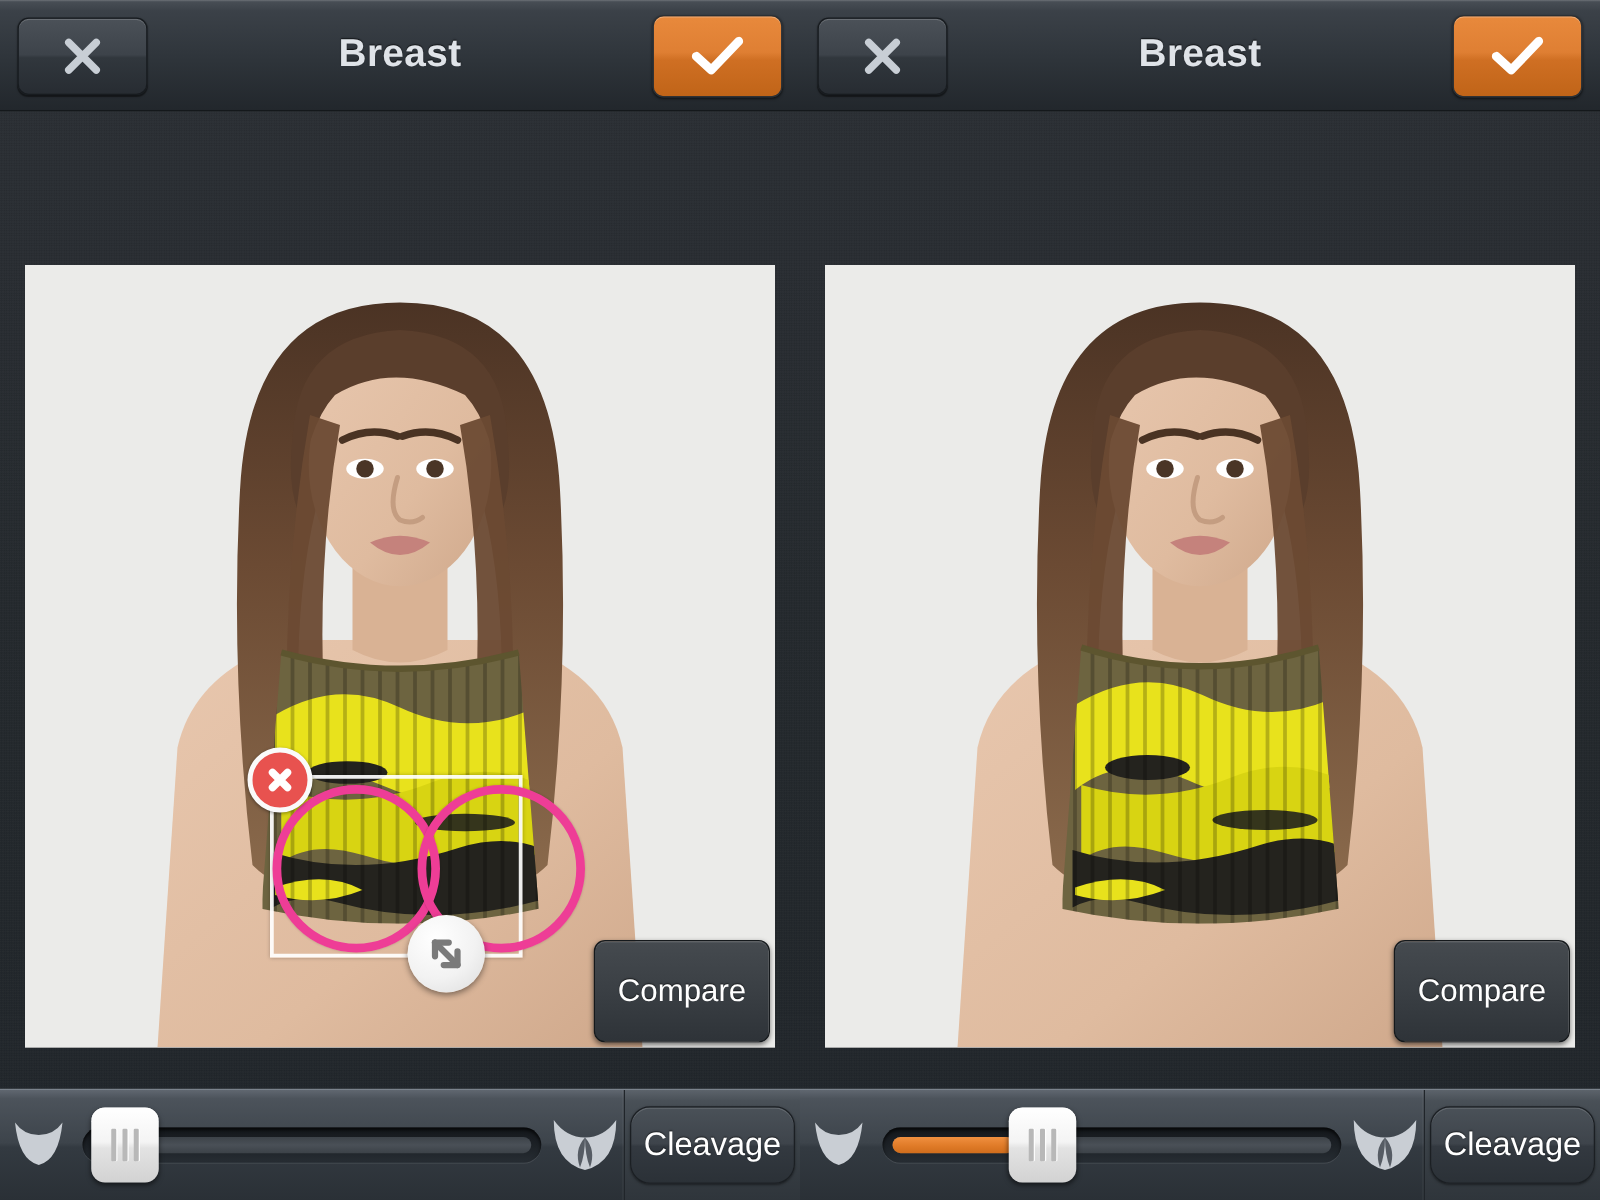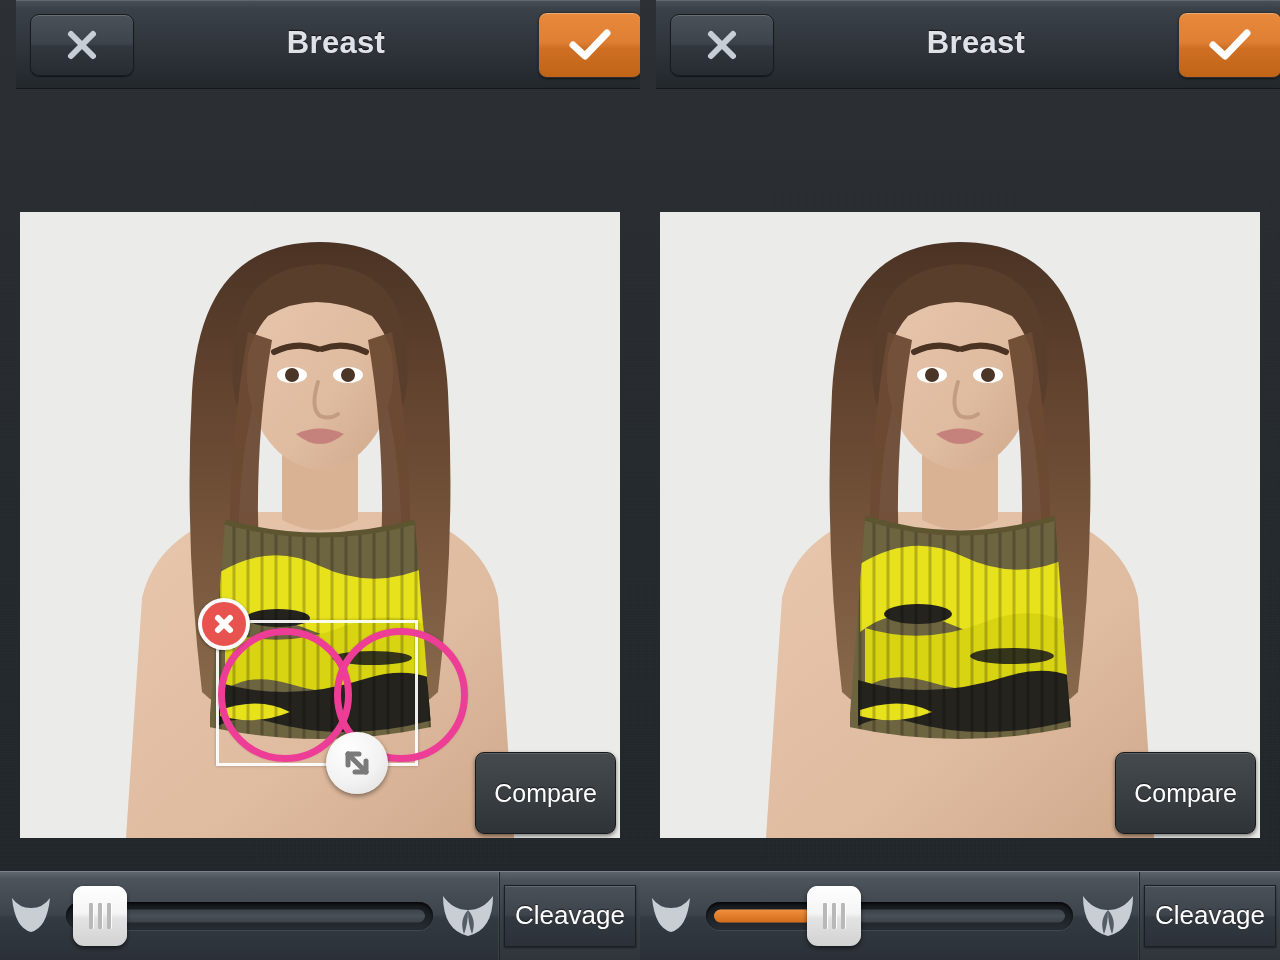--- a/index.html
+++ b/index.html
@@ -7,21 +7,21 @@
   .app{position:relative;width:1280px;height:960px;display:flex;}
 
   
   .panel{position:relative;width:640px;height:960px;overflow:hidden;
          background:
            repeating-linear-gradient(0deg,rgba(255,255,255,.012) 0 1px,rgba(0,0,0,.012) 1px 2px),
            repeating-linear-gradient(90deg,rgba(255,255,255,.012) 0 1px,rgba(0,0,0,.012) 1px 2px),
            linear-gradient(180deg,#2a2f34 0%,#23282d 50%,#1f2429 100%);}
 
   
-  .header{position:absolute;left:16px;top:0;width:640px;height:88px;
+  .header{position:absolute;left:0;top:0;width:640px;height:88px;
           background:linear-gradient(180deg,#4a5057 0%,#3b4148 10%,#2e343a 55%,#22272c 100%);
           border-bottom:1px solid #14181b;box-shadow:inset 0 1px 0 rgba(255,255,255,.14);}
   .hdr-title{position:absolute;left:0;top:0;width:640px;height:88px;line-height:86px;text-align:center;
              color:#dfe3e8;font-size:31px;font-weight:bold;letter-spacing:.3px;
              text-shadow:0 -1px 1px rgba(0,0,0,.7);}
   .btn-x{position:absolute;left:14px;top:14px;width:102px;height:60px;border-radius:9px;
          background:linear-gradient(180deg,#4b5158 0%,#3d434a 48%,#31373d 52%,#272c32 100%);
          border:1px solid #171b1f;box-shadow:inset 0 1px 0 rgba(255,255,255,.17),0 1px 1px rgba(0,0,0,.5);}
   .btn-chk{position:absolute;right:14px;top:12px;width:102px;height:64px;border-radius:9px;
            background:linear-gradient(180deg,#e8893c 0%,#df7f33 45%,#cf6f23 55%,#c06418 100%);
@@ -50,21 +50,21 @@
        box-shadow:0 2px 5px rgba(0,0,0,.45);}
 
   
   .toolbar{position:absolute;left:0;bottom:0;width:640px;height:88px;
            background:linear-gradient(180deg,#606770 0%,#4c535b 8%,#3d444b 48%,#333a41 52%,#2a3036 100%);
            border-top:1px solid #7b838c;display:flex;align-items:center;}
   .tb-main{position:relative;flex:1;height:88px;display:flex;align-items:center;
            border-right:1px solid #20252a;box-shadow:inset -1px 0 0 rgba(255,255,255,.07);}
   .tb-side{position:relative;width:140px;height:88px;display:flex;align-items:center;justify-content:center;
            background:linear-gradient(180deg,#5c636b 0%,#495057 10%,#3a4147 50%,#2f353b 100%);}
-  .cleav{height:60px;padding:0 10px;line-height:58px;border-radius:0;color:#fff;font-size:26px;
+  .cleav{height:60px;padding:0 10px;line-height:58px;border-radius:16px;color:#fff;font-size:26px;
          background:linear-gradient(180deg,#4a5158 0%,#3e444b 48%,#333940 52%,#2b3137 100%);
          border:1px solid #1b1f23;box-shadow:inset 0 1px 0 rgba(255,255,255,.14),0 1px 2px rgba(0,0,0,.45);
          text-shadow:0 -1px 1px rgba(0,0,0,.6);}
 
   .bra{flex:0 0 auto;width:62px;height:62px;display:flex;align-items:center;justify-content:center;}
   .slider{position:relative;flex:1;height:88px;margin:0 4px;}
   .track{position:absolute;left:0;right:0;top:50%;transform:translateY(-50%);height:28px;border-radius:14px;
          background:linear-gradient(180deg,#14181c 0%,#1d2227 55%,#272d33 100%);
          box-shadow:inset 0 2px 3px rgba(0,0,0,.75),0 1px 0 rgba(255,255,255,.09);}
   .tr-inner{position:absolute;left:8px;right:8px;top:50%;transform:translateY(-50%);height:13px;border-radius:7px;

